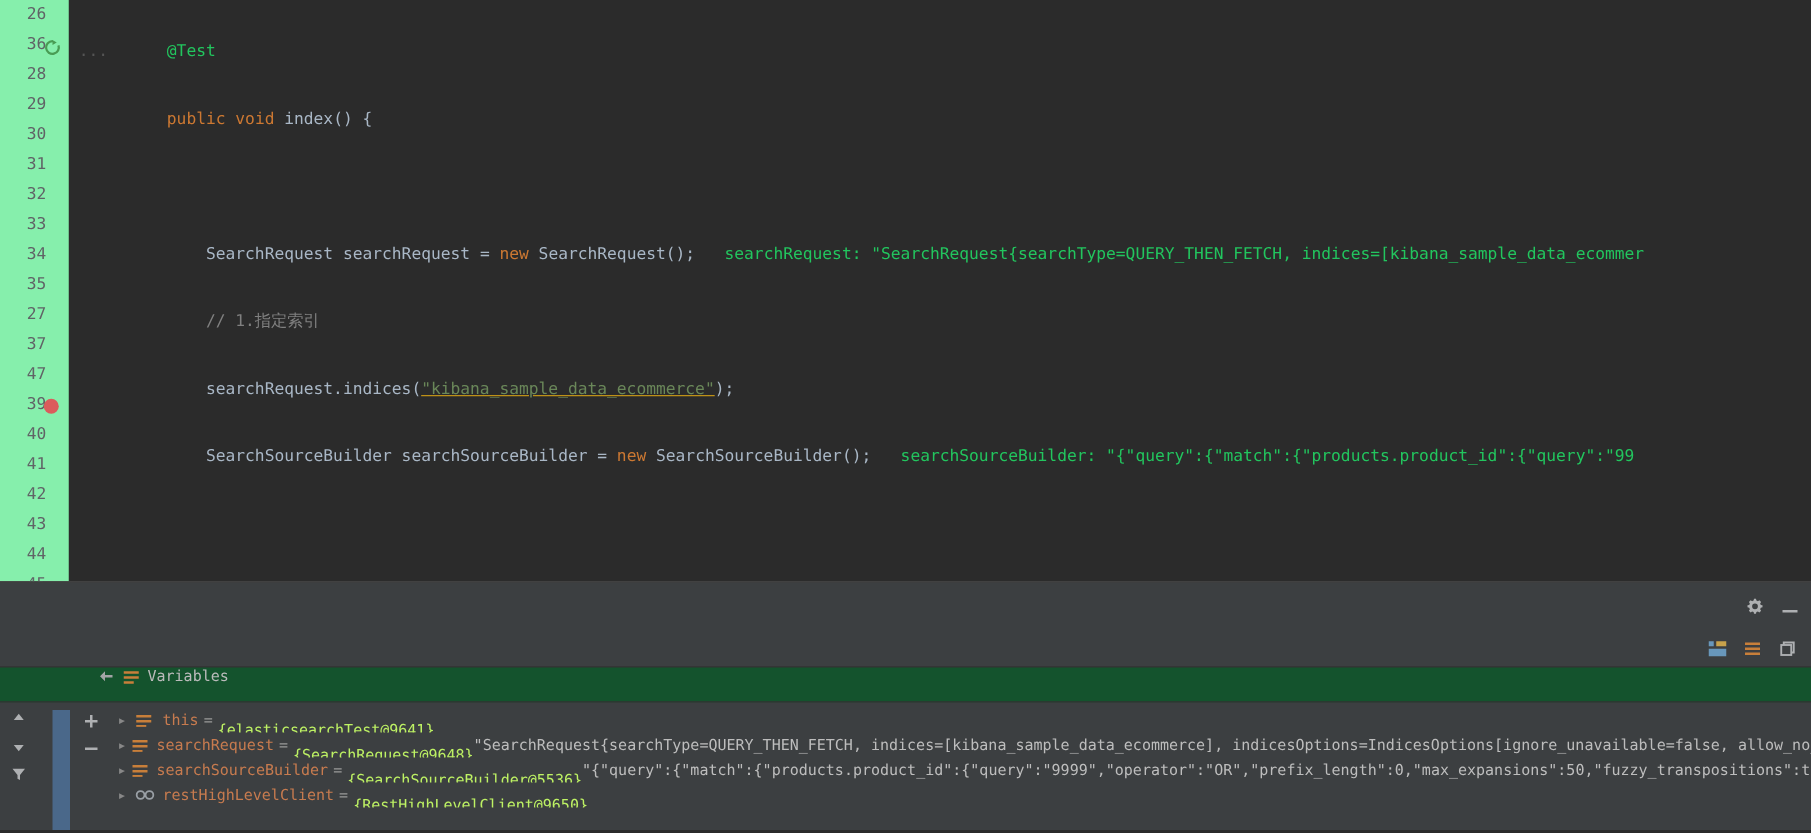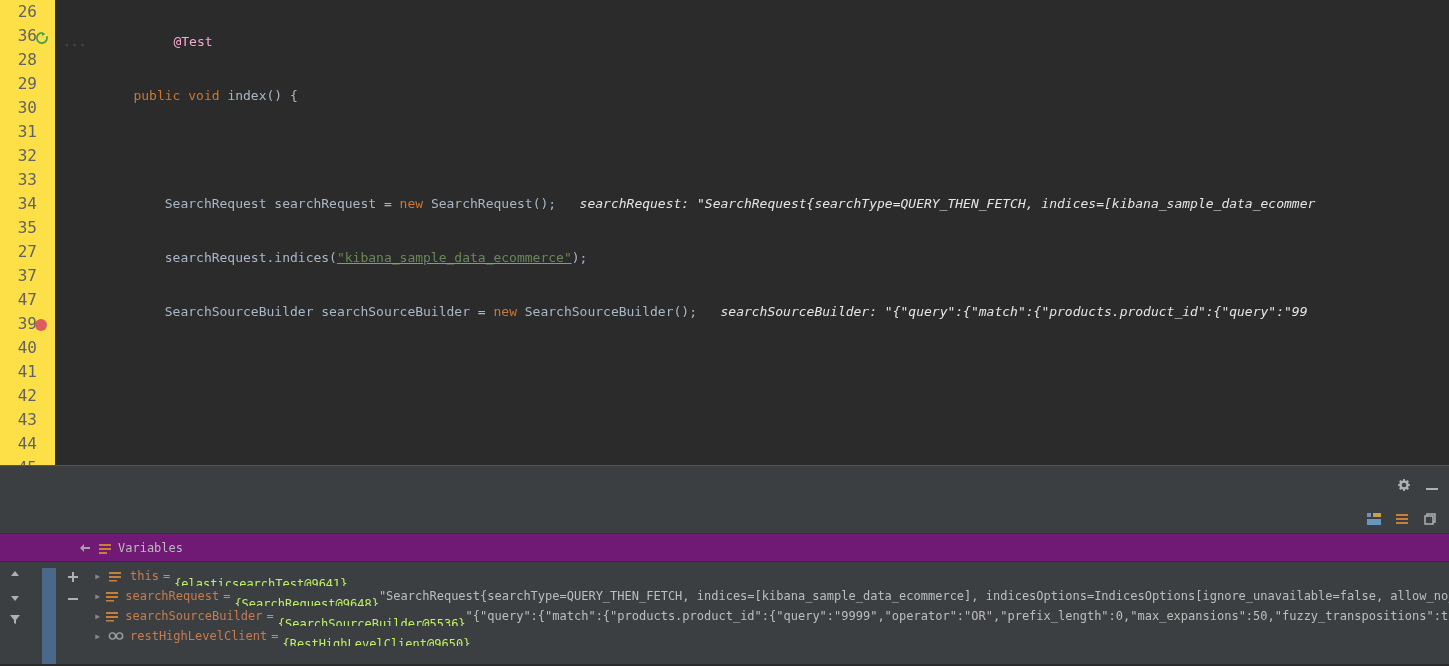--- a/index.html
+++ b/index.html
@@ -7,56 +7,56 @@
   font-family: "Consolas","Monaco",monospace;
   font-size:13px;
   background:#2b2b2b;
   color:#a9b7c6;
   overflow:hidden;
   width:1449px; height:666px;
 }
 .editor { position:relative; height:465px; background:#2b2b2b; overflow:hidden;}
 .gutter {
   position:absolute; left:0; top:0; width:55px; height:100%;
-  background:#fde047; color:#606366; text-align:right;
-  padding-right:18px; font-size:16px;
+  background:#86efac; color:#606366; text-align:right;
+  padding-right:18px; font-size:13px;
   user-select:none;
 }
 .gutter .gline { height:24px; line-height:24px; }
 .gmark { position:absolute; width:16px; height:16px; }
 .cycle-icon { left:34px; top:30px; }
 .bp-icon { left:34px; top:318px; }
 .code {
   position:absolute; left:55px; right:0; top:0; bottom:0;
   overflow:hidden; white-space:pre; font-size:13px;
 }
 .line { height:24px; line-height:24px; padding-left:8px;}
 .dots { color:#555; }
 .kw { color:#cc7832; }
-.annot { color:#f9a8d4;margin-left:40px; }
+.annot { color:#22c55e; }
 .type { color:#a9b7c6; }
 .str { color:#6a8759; }
 .com { color:#808080; }
-.hint { color:#e5e5e5; font-style:italic; }
+.hint { color:#22c55e; }
 .warn { text-decoration: underline; text-decoration-color:#be9117; text-decoration-style:solid; }
 
 .divider { height:1px; background:#555;}
 .toolbar {
   height:38px; background:#3c3f41; display:flex;
   justify-content:flex-end; align-items:center; padding-right:8px; gap:10px;
 }
 .ticon { width:18px; height:18px; display:flex; align-items:center; justify-content:center;}
 
 .iconbar {
   height:30px; background:#3c3f41; display:flex;
   justify-content:flex-end; align-items:center; padding-right:10px; gap:10px;
   border-bottom:1px solid #323232;
 }
 .varheader {
-  height:28px; background:#701a75; display:flex; align-items:center;
+  height:28px; background:#14532d; display:flex; 
   padding-left:78px; color:#bbbbbb; font-size:12px;
   border-bottom:1px solid #323232;
 }
 .varheader .vicons { display:flex; gap:6px; margin-right:6px;}
 
 .varbody {
   display:flex; background:#3c3f41; height:102px;
 }
 .leftstrip {
   width:30px; display:flex; flex-direction:column; align-items:center;
@@ -118,20 +118,21 @@
       <svg width="14" height="14" viewBox="0 0 14 14">
           <circle cx="7" cy="7" r="6" fill="#db5c5c"></circle>
         </svg>
     </span>
   </div>
   <div class="code">
     <div class="line"><span class="dots">...  </span>    <span class="annot">@Test</span></div>
     <div class="line">         <span class="kw">public</span> <span class="kw">void</span> <span>index() {</span></div>
     <div class="line"></div>
     <div class="line">             <span class="type">SearchRequest</span> <span>searchRequest = </span><span class="kw">new </span><span>SearchRequest</span><span>();   </span><span class="hint">searchRequest: "SearchRequest{searchType=QUERY_THEN_FETCH, indices=[kibana_sample_data_ecommer</span></div>
+    <div class="line">             <span class="com">// 1.指定索引</span></div>
     <div class="line">             <span>searchRequest.indices(</span><span class="str warn">"kibana_sample_data_ecommerce"</span><span>);</span></div>
     <div class="line">             <span class="type">SearchSourceBuilder</span><span> searchSourceBuilder = </span><span class="kw">new </span><span>SearchSourceBuilder</span><span>();   </span><span class="hint">searchSourceBuilder: "{"query":{"match":{"products.product_id":{"query":"99</span></div>
     <div class="line">             </div>
     
     
     
     
     
     
     

